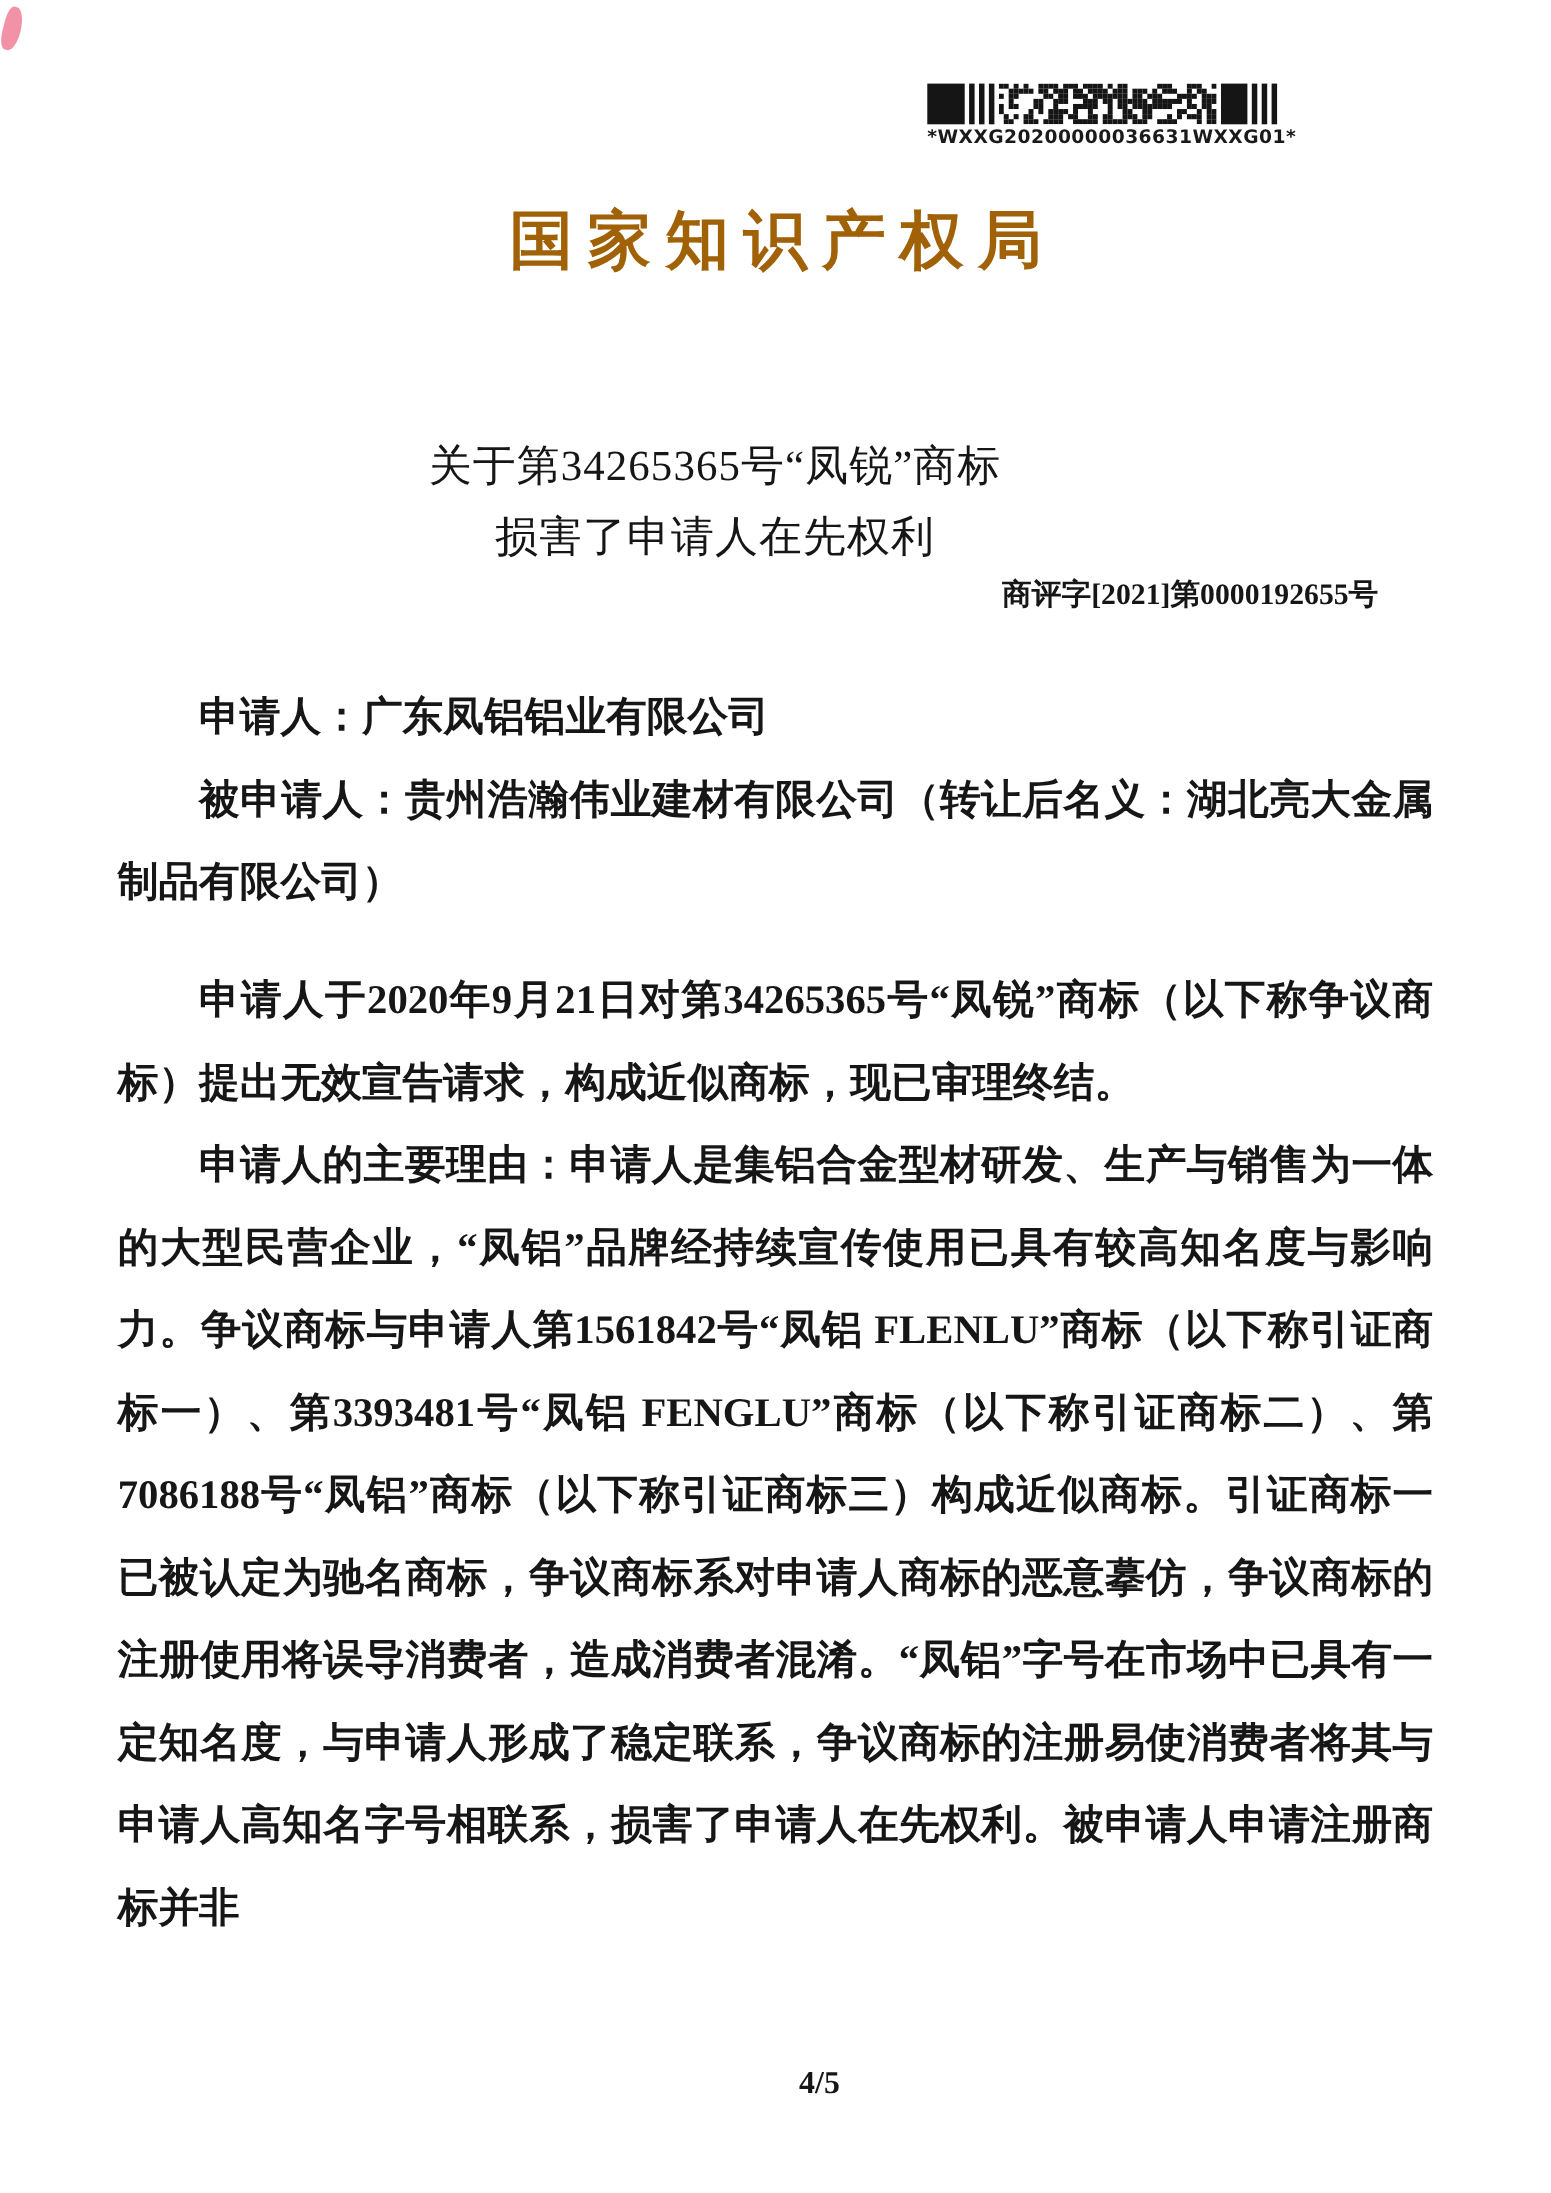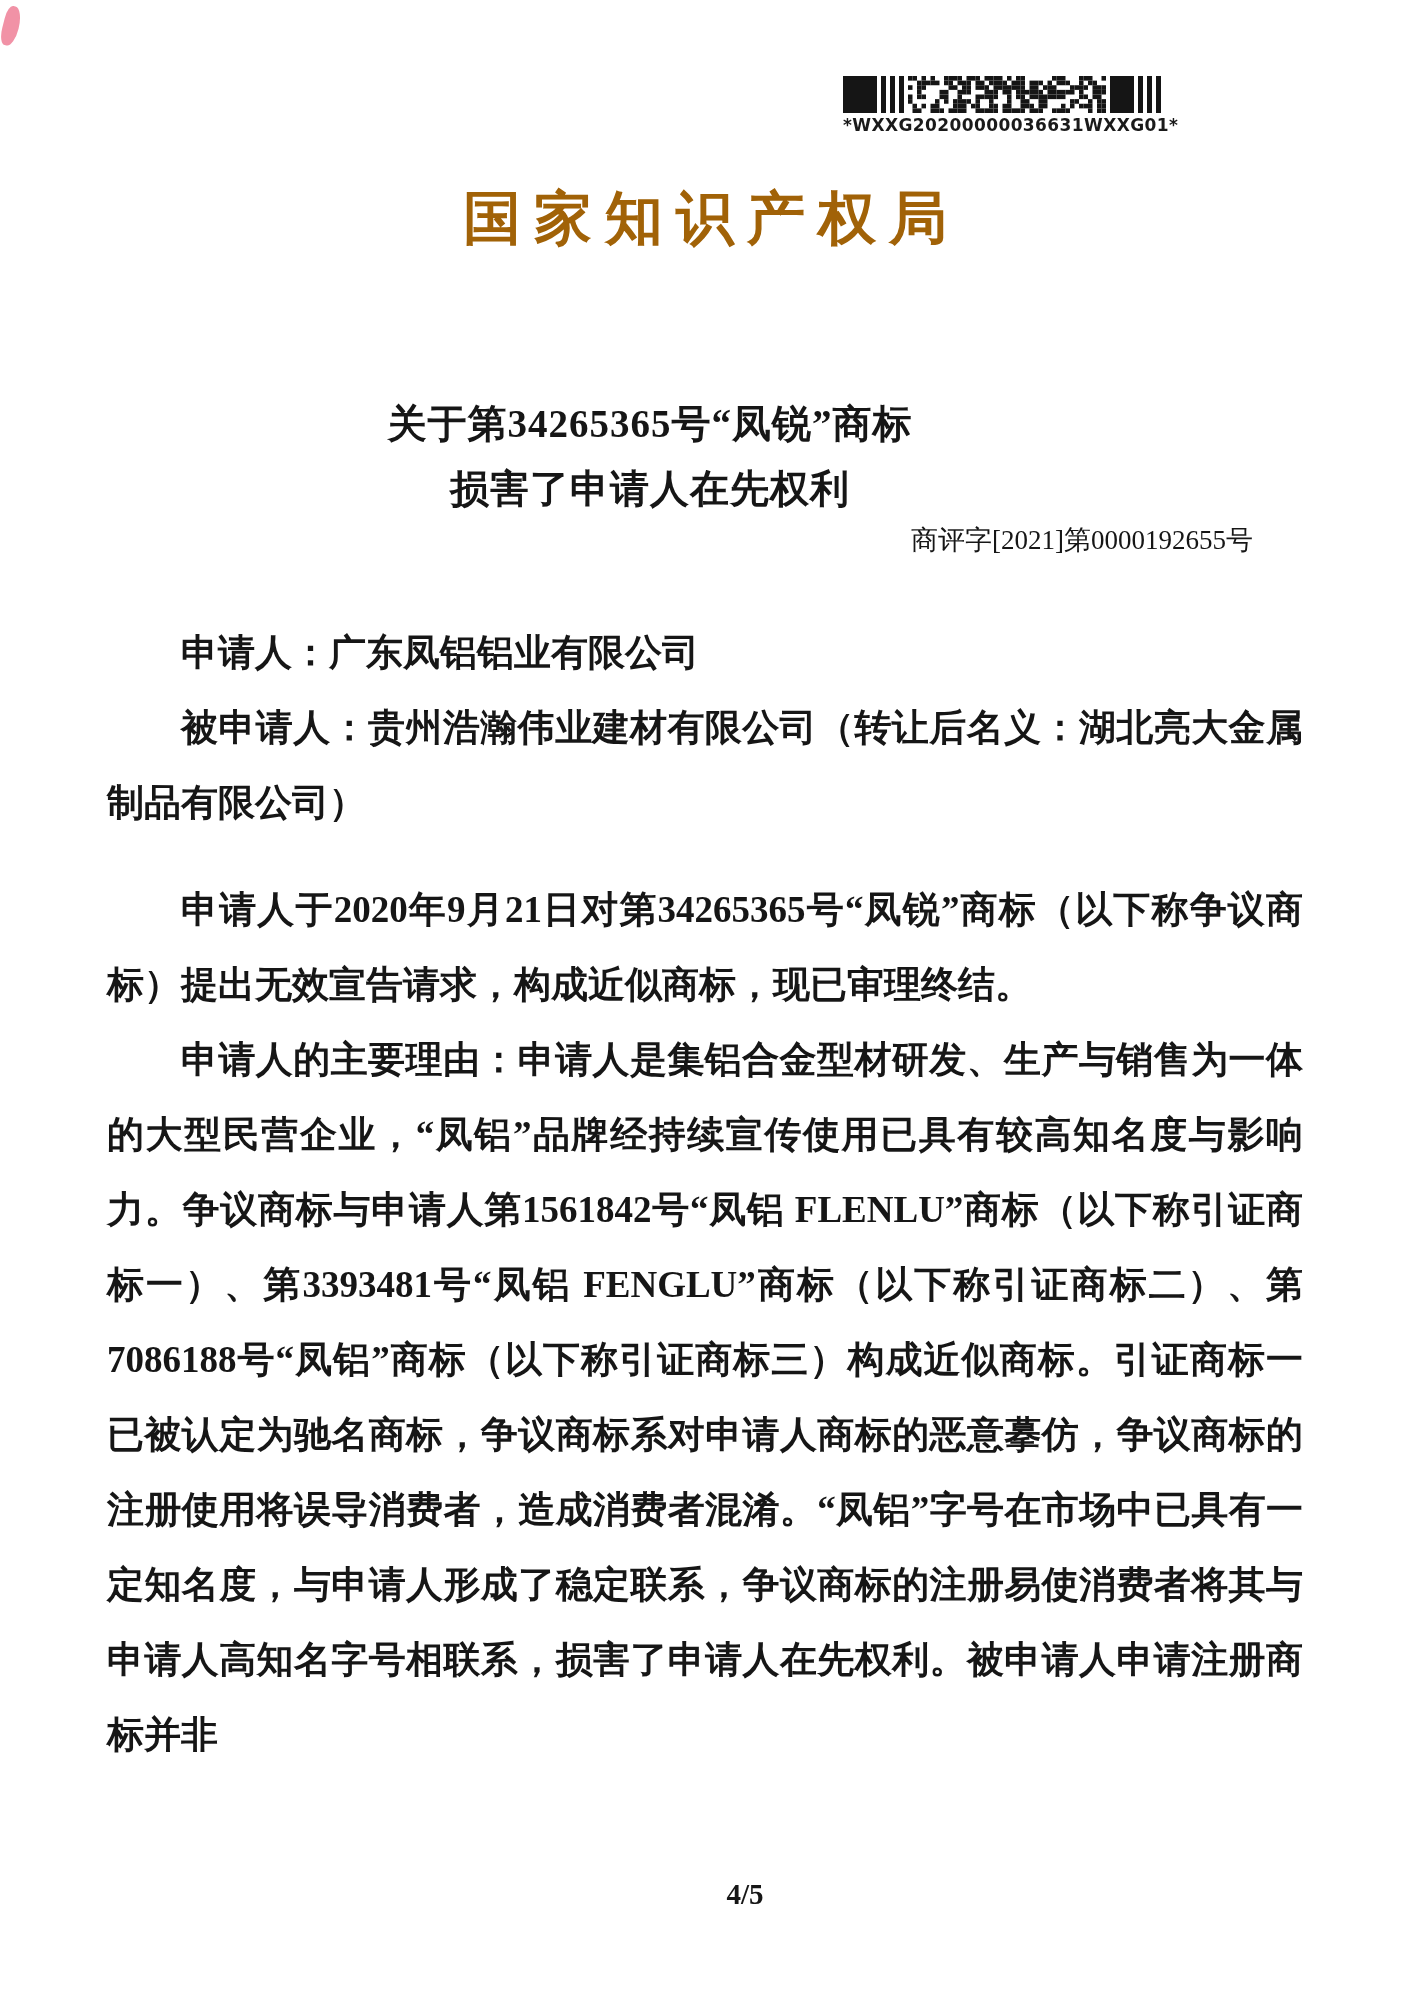--- a/index.html
+++ b/index.html
@@ -43,30 +43,30 @@
     text-align:center;
     font-size:58px;font-weight:700;
     letter-spacing:13px;text-indent:13px;
     color:#a16207;
     line-height:1.15;
   }
   .doc-title{
     margin-top:138px;
     text-align:center;
     transform:translateX(-55px);
-    font-size:39px;font-weight:700;
+    font-size:39px;font-weight:400;
     line-height:65px;
     letter-spacing:1px;
     color:#161616;
   }
   .doc-number{
     margin-top:2px;
     text-align:right;
     padding-right:50px;
-    font-size:27px;font-weight:400;
+    font-size:27px;font-weight:700;
     color:#161616;
     line-height:34px;
   }
   
   .body-block{margin-top:58px;}
   .body-line,.para{
     font-size:37px;
     line-height:75px;
     font-weight:600;
     color:#161616;

